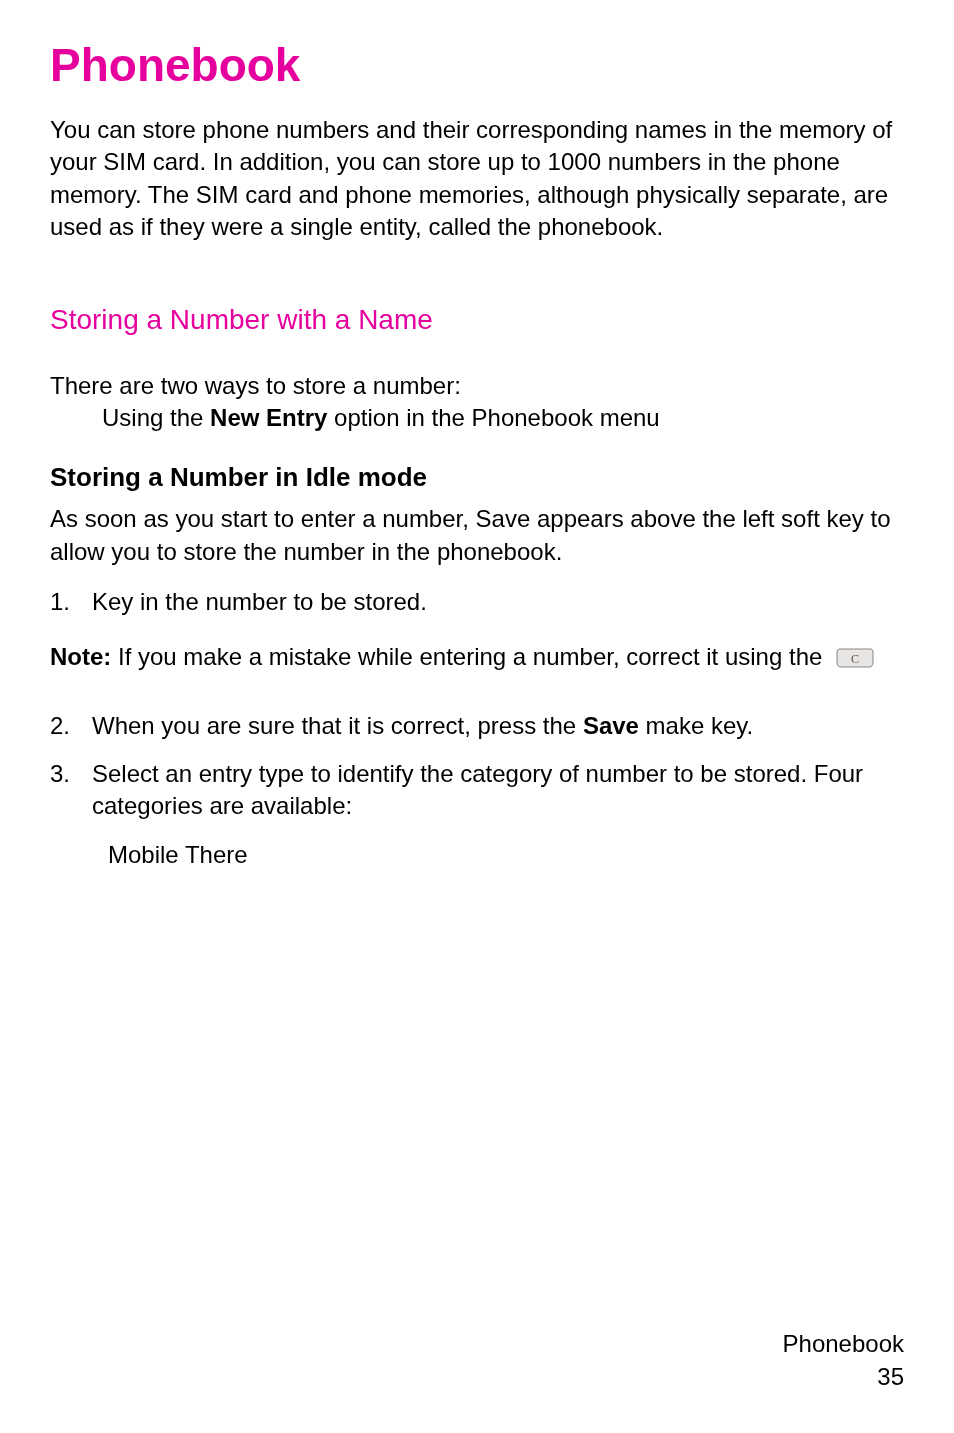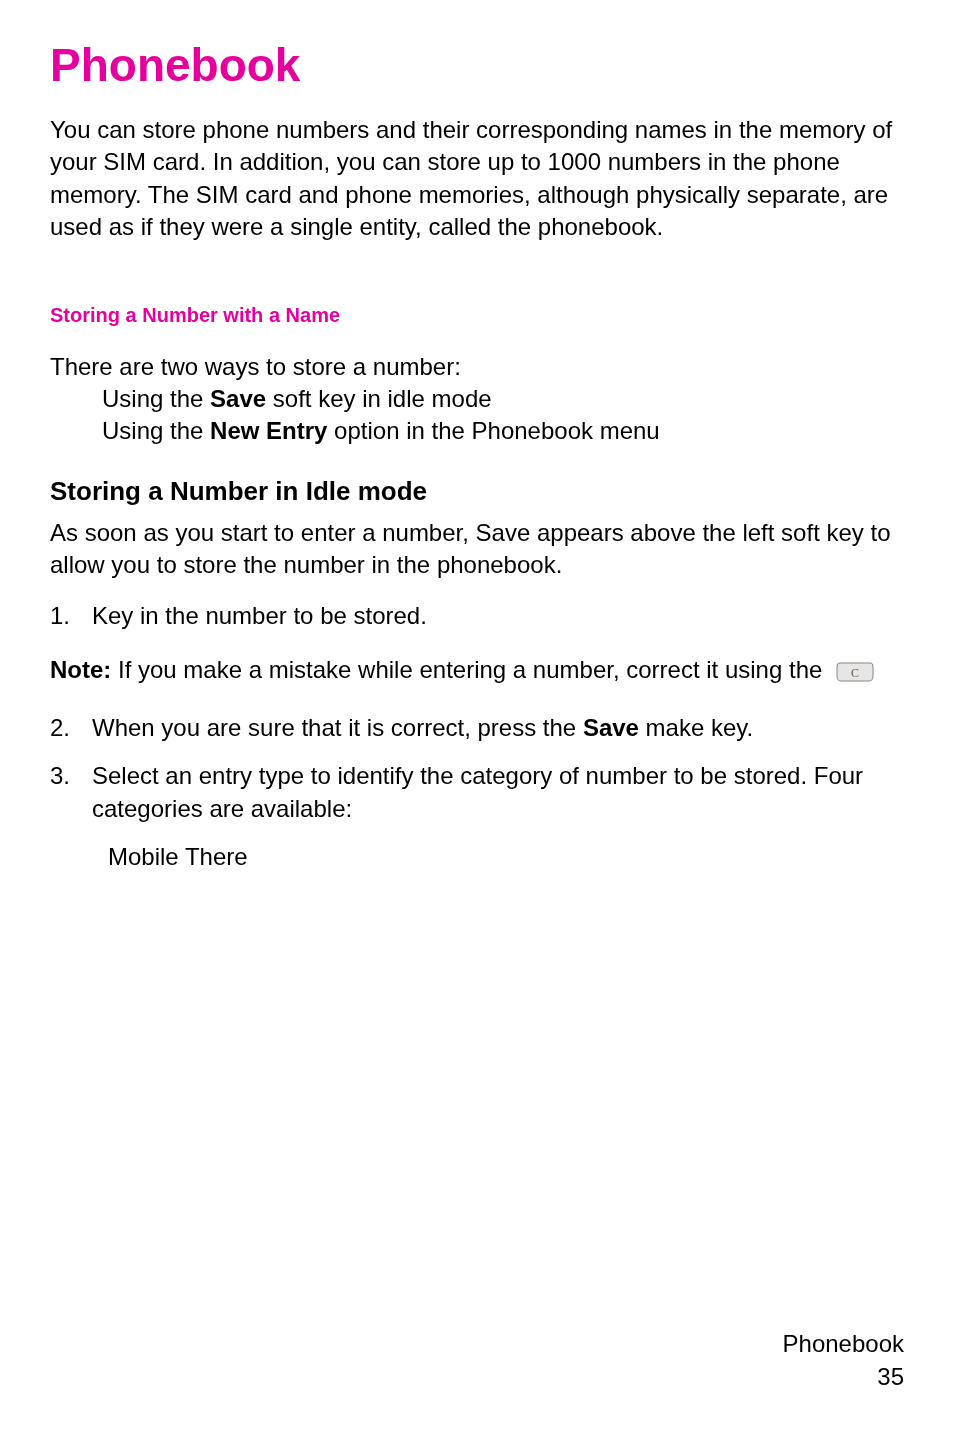--- a/index.html
+++ b/index.html
@@ -21,24 +21,24 @@
       font-weight: bold;
       color: #e6009e;
       margin-bottom: 22px;
     }
     .intro-para {
       font-size: 24px;
       line-height: 1.35;
       margin-bottom: 60px;
     }
     .section-heading {
-      font-size: 20px;
-      font-weight: bold;
+      font-size: 28px;
+      font-weight: normal;
       color: #e6009e;
-      margin-bottom: 24px;
+      margin-bottom: 34px;
     }
     .body-text {
       font-size: 24px;
       line-height: 1.35;
     }
     .bullet-list {
       padding-left: 52px;
       margin-bottom: 28px;
     }
     .bullet-list div {
@@ -65,21 +65,21 @@
       width: 42px;
       flex-shrink: 0;
     }
     .numbered .ntext {
       flex: 1;
     }
     .note-block {
       font-size: 24px;
       line-height: 1.5;
       margin-top: 20px;
-      margin-bottom: 24px;
+      margin-bottom: 35px;
     }
     .key-icon {
       display: inline-block;
       vertical-align: middle;
       margin: 0 6px;
     }
     .key-icon svg {
       display: block;
     }
     .category-indent {
@@ -103,23 +103,20 @@
 
 <h1 class="chapter-title">Phonebook</h1>
 
 <p class="intro-para">You can store phone numbers and their corresponding names in the memory of your SIM card. In addition, you can store up to 1000 numbers in the phone memory. The SIM card and phone memories, although physically separate, are used as if they were a single entity, called the phonebook.</p>
 
 <h2 class="section-heading">Storing a Number with a Name</h2>
 
 <p class="body-text">There are two ways to store a number:</p>
 
 <div class="bullet-list">
-  <div>
-    <span>Using the </span><b>Save</b><span> soft key in idle mode</span>
-  </div>
   <div>
     <span>Using the </span><b>New Entry</b><span> option in the Phonebook menu</span>
   </div>
 </div>
 
 <h3 class="subheading">Storing a Number in Idle mode</h3>
 
 <p class="para">As soon as you start to enter a number, Save appears above the left soft key to allow you to store the number in the phonebook.</p>
 
 <div class="numbered">

